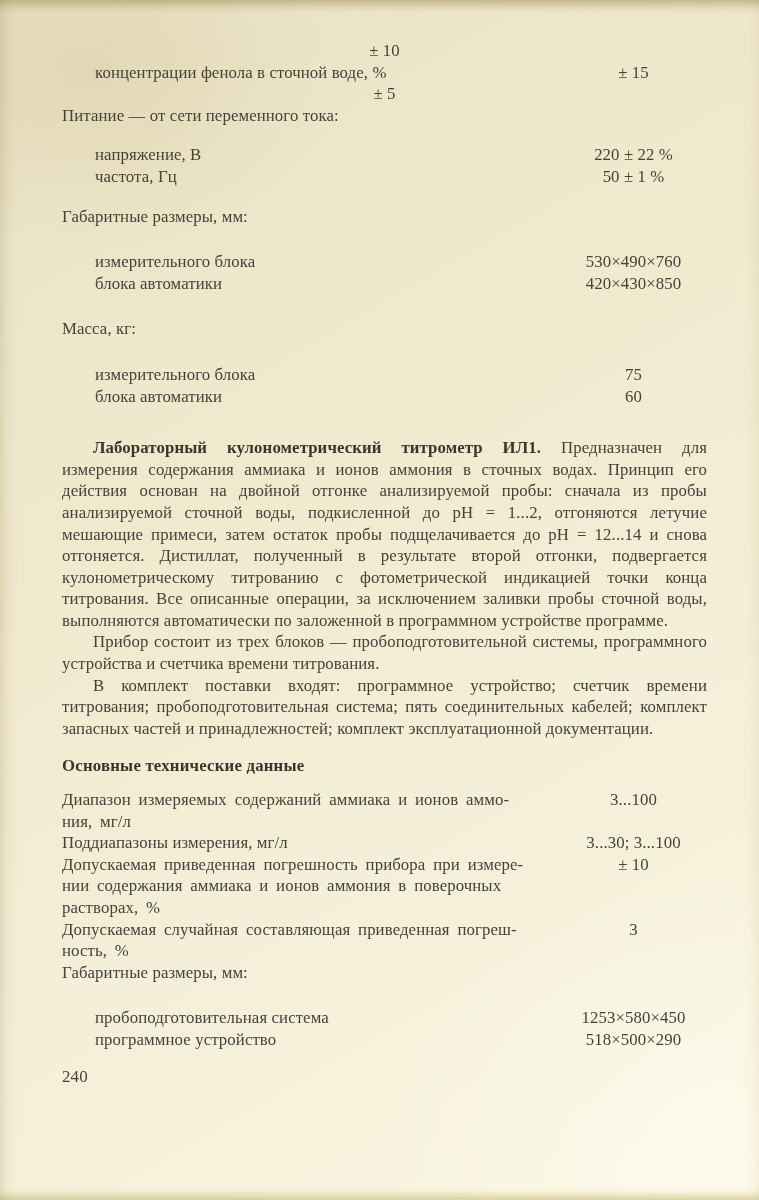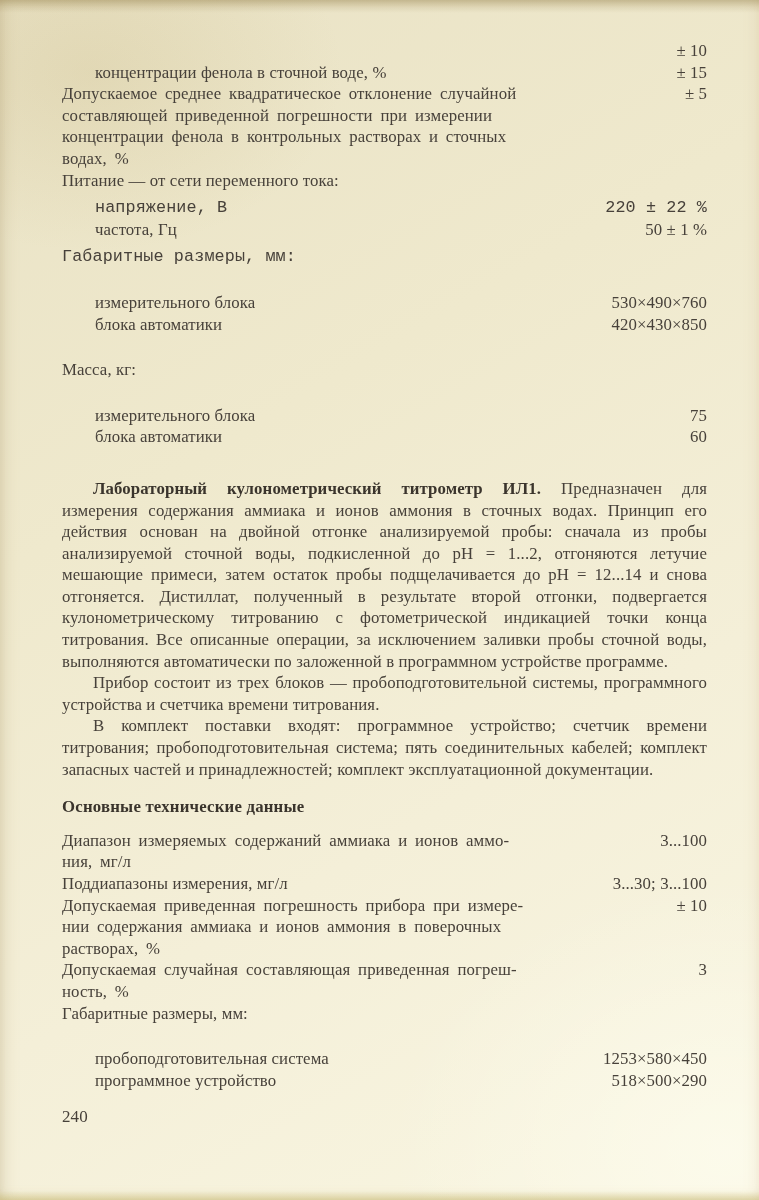--- a/index.html
+++ b/index.html
@@ -31,22 +31,22 @@
   .content{
     position:absolute;left:62px;top:40px;width:645px;
     color:#47413a;font-size:16.8px;line-height:21.6px;
     letter-spacing:0.1px;
   }
   
   .spec-row{display:flex;align-items:flex-start;}
   .spec-label{flex:0 0 498px;box-sizing:border-box;white-space:pre-line;}
   .spec-label.ind{padding-left:33px;}
   .spec-label.just{word-spacing:3.5px;}
-  .spec-value{flex:1 1 auto;text-align:right;white-space:nowrap;}
-  .mt6{margin-top:6px;font-family:Liberation Mono, monospace;}
+  .spec-value{flex:1 1 auto;text-align:center;white-space:nowrap;}
+  .mt6{margin-top:18px;}
   .mt8{margin-top:24px;}
   
   .article{margin-top:30px;}
   .para{margin:0;text-align:justify;text-indent:31px;}
   .lead{font-weight:bold;color:#3a342c;}
   
   .heading{
     margin:16px 0 12px 0;font-size:16.8px;font-weight:bold;color:#3a342c;
     letter-spacing:0.2px;
   }
@@ -60,24 +60,20 @@
 
     <section class="spec-table">
       <div class="spec-row">
         <div class="spec-value">± 10</div>
       </div>
       <div class="spec-row">
         <div class="spec-label ind">концентрации фенола в сточной воде, %</div>
         <div class="spec-value">± 15</div>
       </div>
       <div class="spec-row">
-        <div class="spec-label just">Допускаемое среднее квадратическое отклонение случайной
-составляющей приведенной погрешности при измерении
-концентрации фенола в контрольных растворах и сточных
-водах, %</div>
         <div class="spec-value">± 5</div>
       </div>
       <div class="spec-row">
         <div class="spec-label">Питание — от сети переменного тока:</div>
         <div class="spec-value"></div>
       </div>
       <div class="spec-row mt6">
         <div class="spec-label ind">напряжение, В</div>
         <div class="spec-value">220 ± 22 %</div>
       </div>

